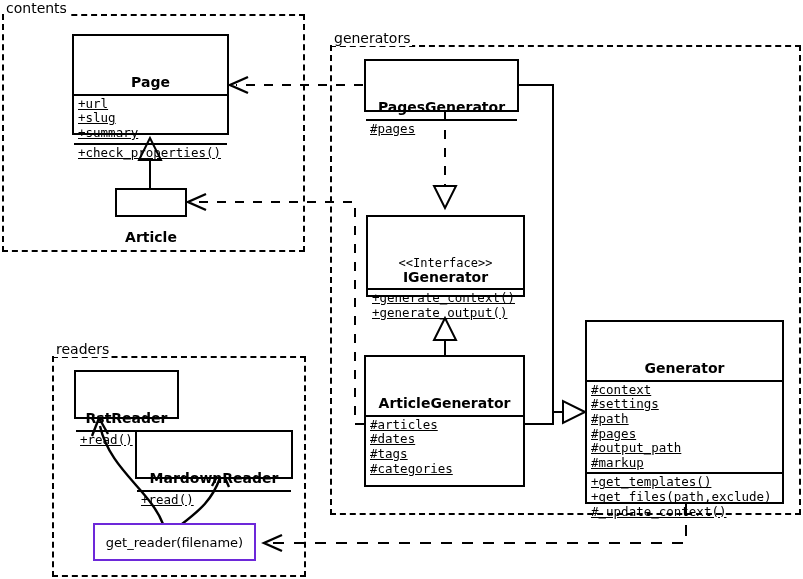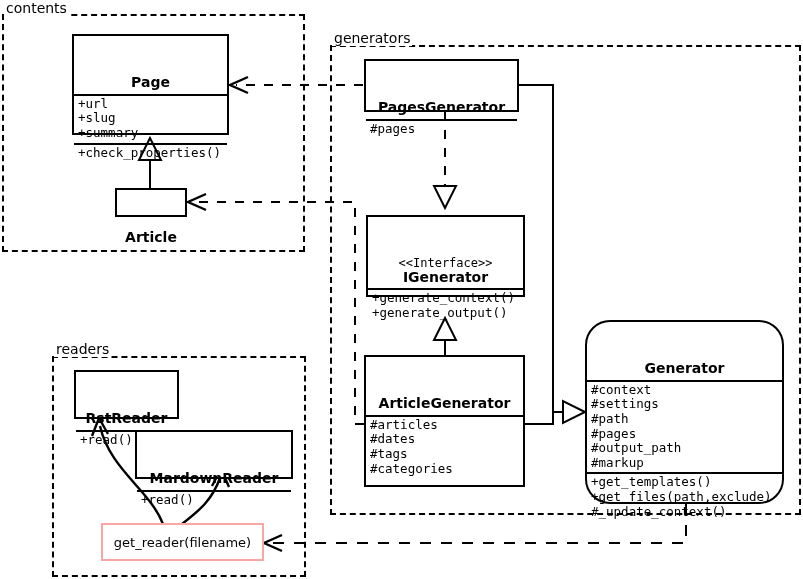--- a/index.html
+++ b/index.html
@@ -65,39 +65,39 @@
     font-family: "DejaVu Sans Mono", monospace;
     font-weight: normal;
     font-size: 12px;
     text-align: center;
     display: block;
     color: #000;
   }
   .compartment {
     border-top: 2px solid #000;
     padding: 1px 0 2px 0;
+    text-decoration: underline;
   }
   .member {
     font-family: "DejaVu Sans Mono", monospace;
     font-size: 12.5px;
     line-height: 1.17;
     color: #000;
     padding-left: 4px;
     white-space: nowrap;
   }
   .fn-box {
     position: absolute;
-    border: 2px solid #fca5a5;
+    border: 2px solid #6d28d9;
     background: #ffffff;
     box-sizing: border-box;
     display: flex;
     align-items: center;
     justify-content: center;
     z-index: 5;
-    margin-left: 8px;
   }
   .fn-label {
     font-family: "DejaVu Sans", sans-serif;
     font-size: 13px;
     color: #000;
     white-space: nowrap;
   }
 </style>
 </head>
 <body>
@@ -205,21 +205,21 @@
   <div class="cls" style="left:364px; top:355px; width:161px; height:132px;">
     <div class="cls-name">ArticleGenerator</div>
     <div class="compartment">
       <div class="member">#articles</div>
       <div class="member">#dates</div>
       <div class="member">#tags</div>
       <div class="member">#categories</div>
     </div>
   </div>
 
-  <div class="cls" style="left:585px; top:320px; width:199px; height:184px;border-radius:25px;">
+  <div class="cls" style="left:585px; top:320px; width:199px; height:184px;">
     <div class="cls-name">Generator</div>
     <div class="compartment">
       <div class="member">#context</div>
       <div class="member">#settings</div>
       <div class="member">#path</div>
       <div class="member">#pages</div>
       <div class="member">#output_path</div>
       <div class="member">#markup</div>
     </div>
     <div class="compartment">

